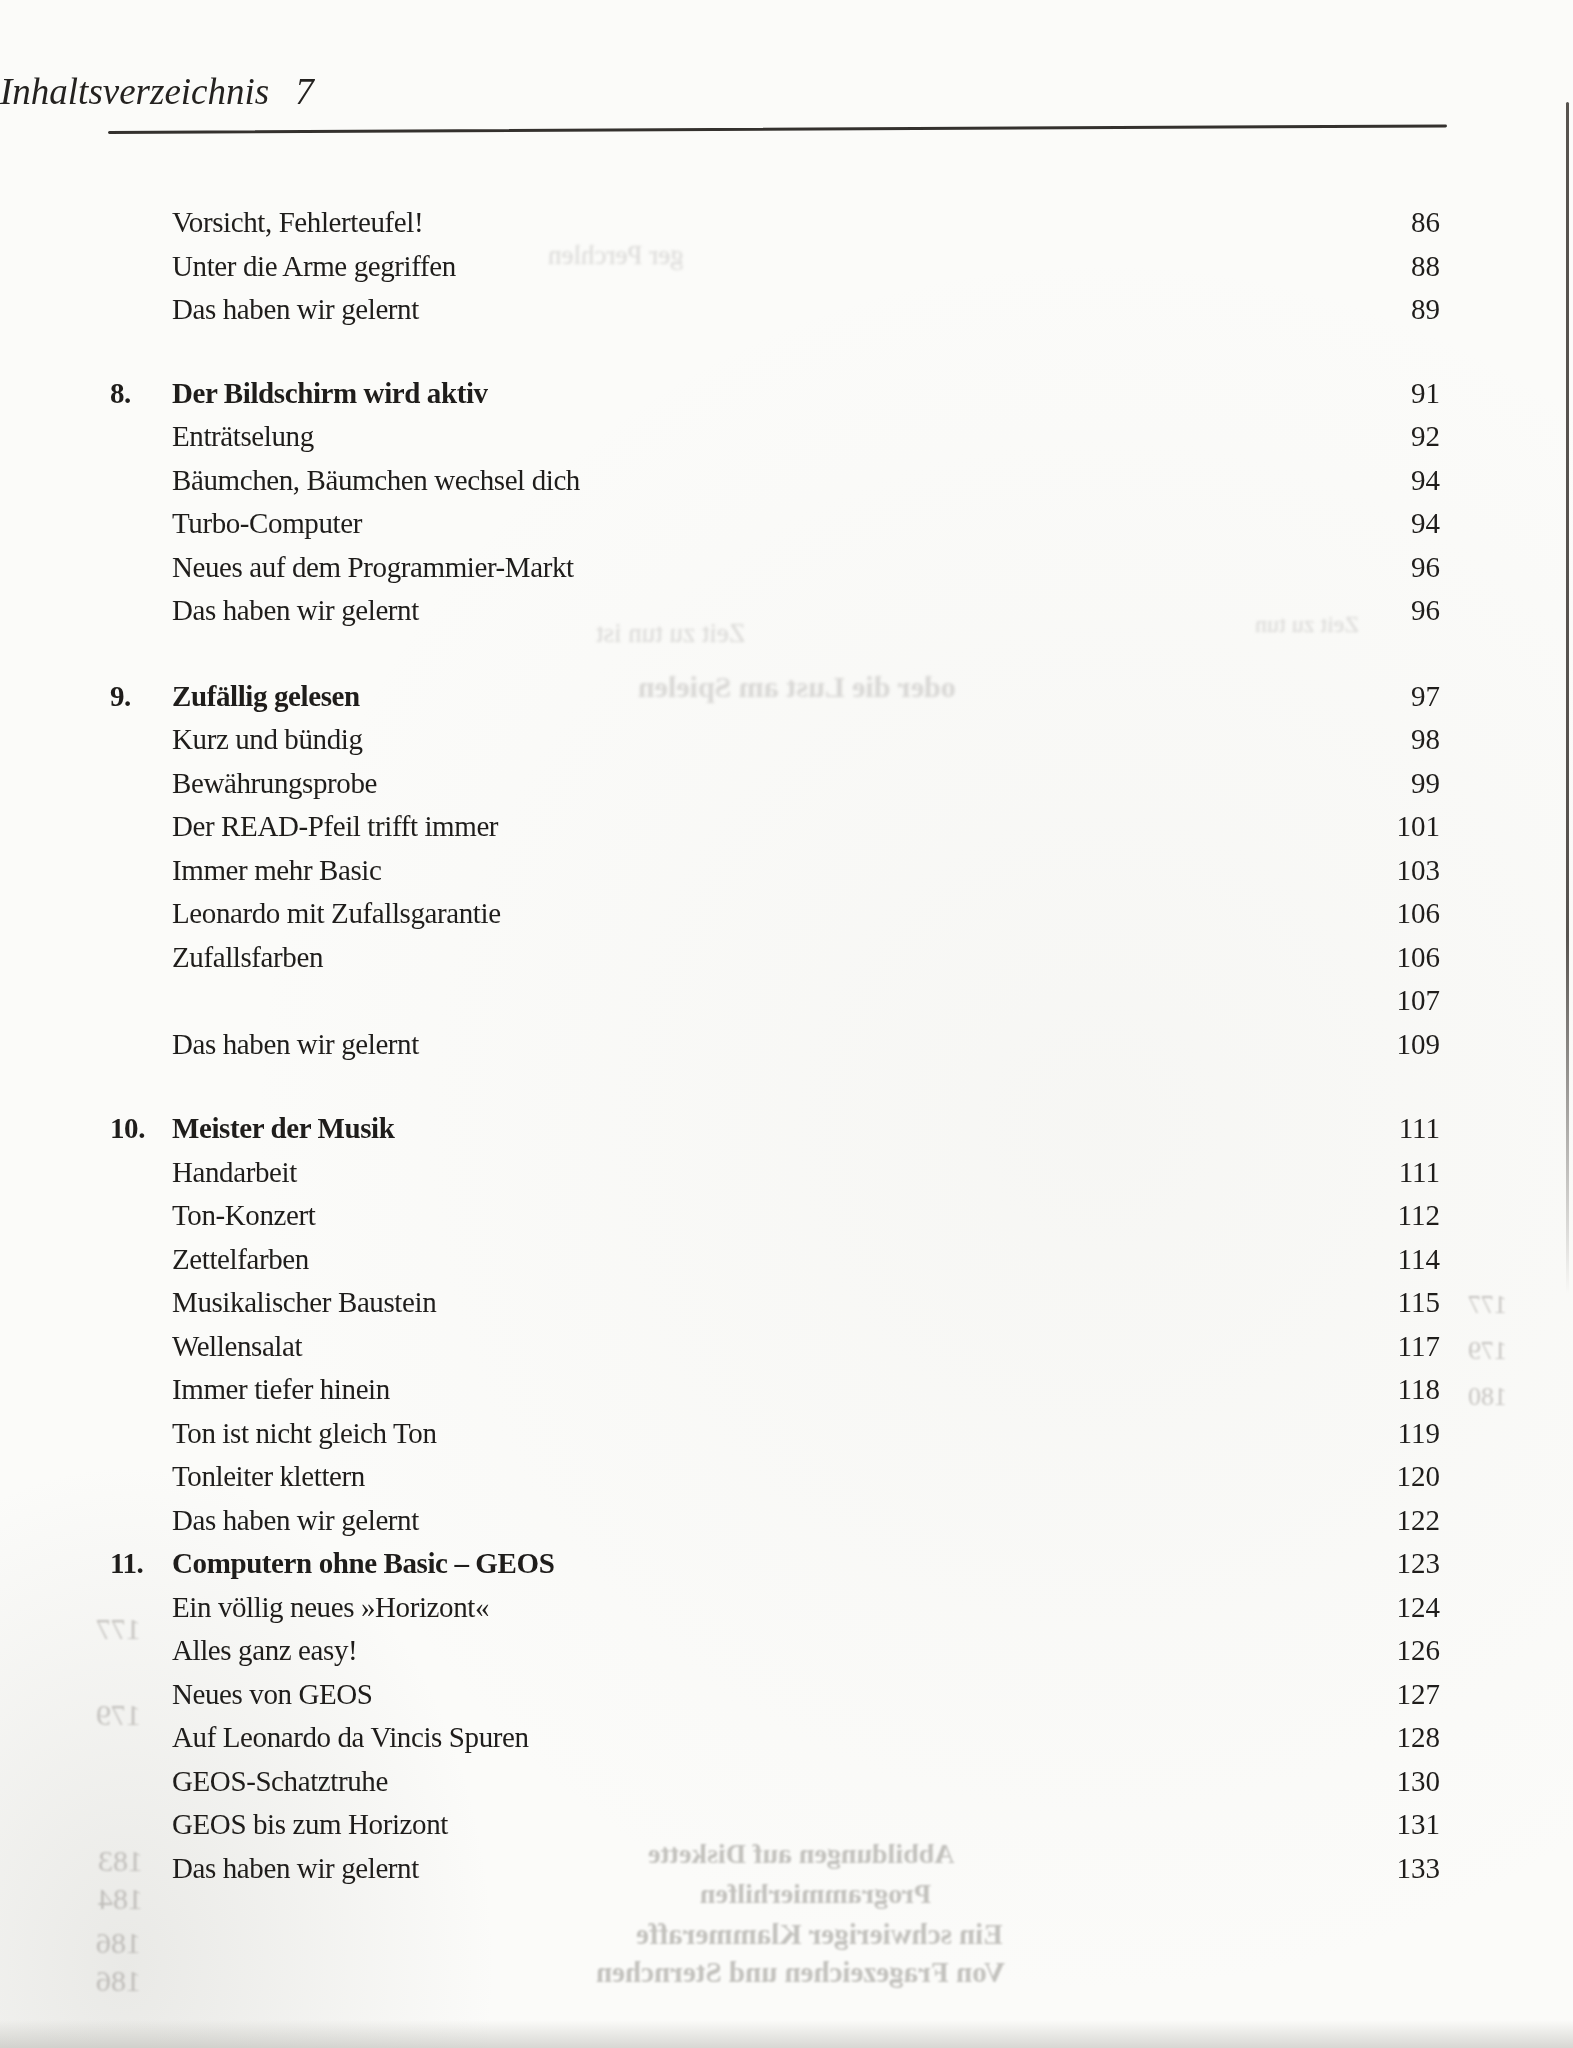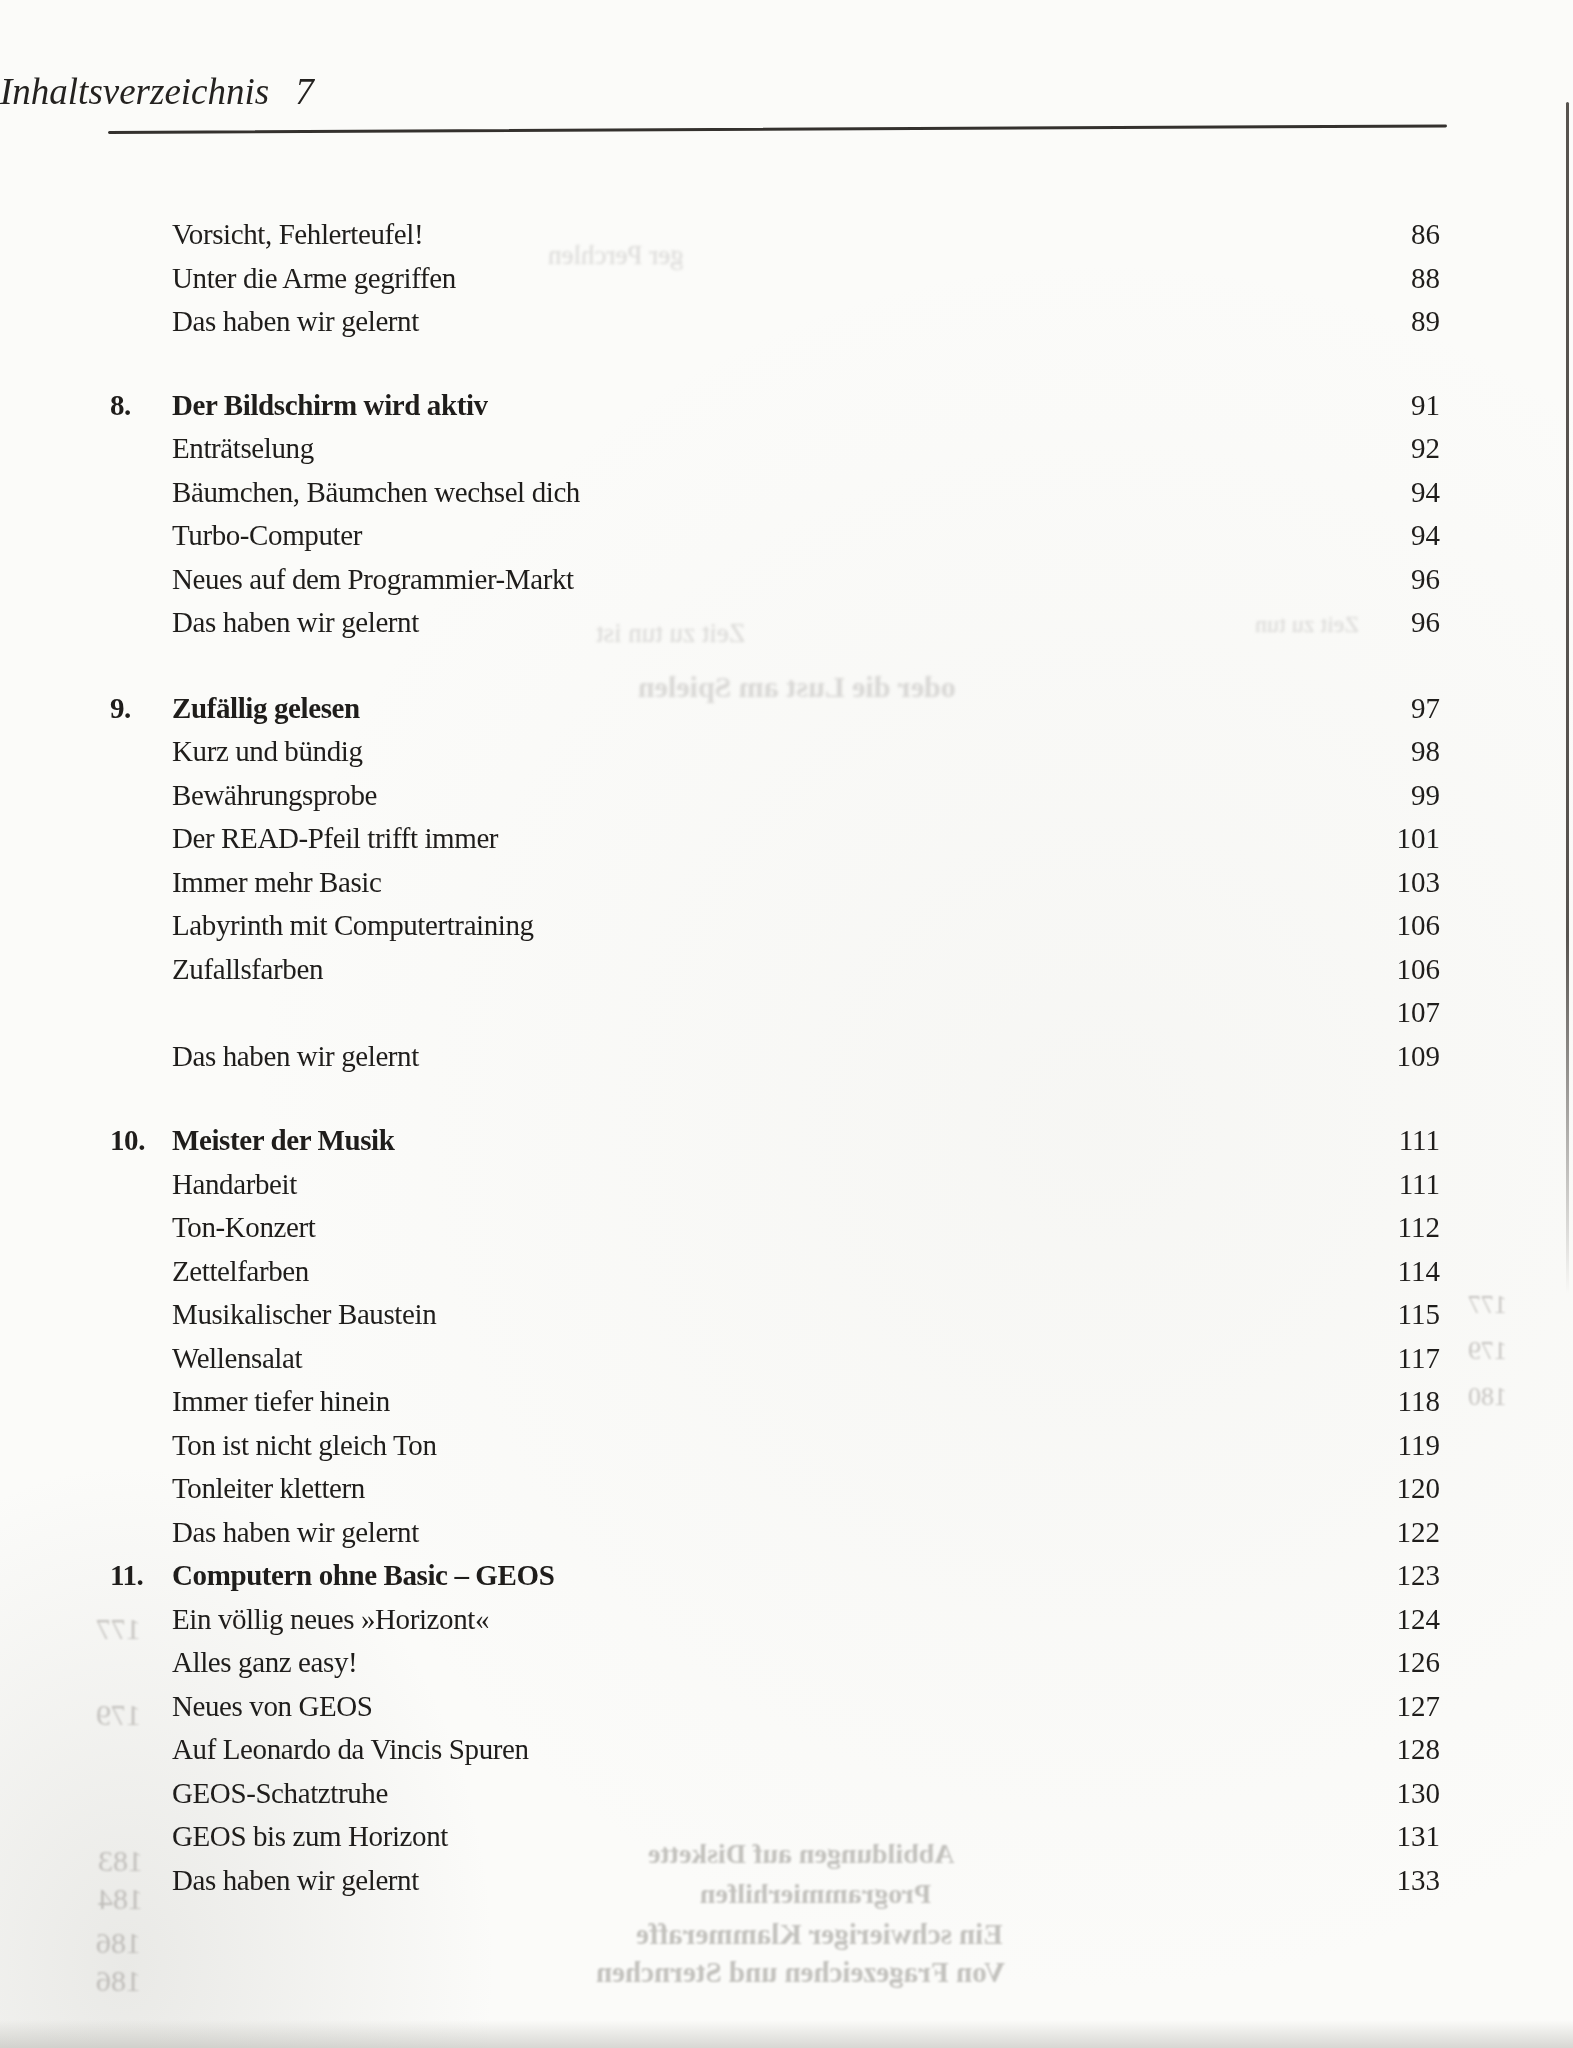--- a/index.html
+++ b/index.html
@@ -22,21 +22,21 @@
   .rule{
     position:absolute;left:108px;top:131px;width:1339px;height:3px;
     background:#34312e;transform:rotate(-0.28deg);transform-origin:left center;
     border-radius:2px;
   }
   .edge-line{
     position:absolute;left:1566px;top:102px;width:3px;height:1192px;
     background:linear-gradient(to bottom,#57534f 0%,#57534f 70%,rgba(87,83,79,0) 100%);
     border-radius:2px;
   }
-  .toc{position:absolute;left:0;top:213px;width:1440px;}
+  .toc{position:absolute;left:0;top:201px;width:1440px;}
   .toc-group{position:relative;}
   .toc-row{
     position:relative;height:43.5px;line-height:43.5px;
     padding-left:172px;font-size:29px;letter-spacing:-0.4px;white-space:nowrap;
   }
   .toc-row .chapnum{position:absolute;left:110px;font-weight:bold;}
   .toc-row.bold .title{font-weight:bold;}
   .toc-row .pagenum{position:absolute;right:0;font-size:29px;letter-spacing:0;}
   .ghost{
     position:absolute;transform:scaleX(-1);white-space:nowrap;
@@ -89,21 +89,21 @@
       <div class="toc-row"><span class="title">Turbo-Computer</span><span class="pagenum">94</span></div>
       <div class="toc-row"><span class="title">Neues auf dem Programmier-Markt</span><span class="pagenum">96</span></div>
       <div class="toc-row"><span class="title">Das haben wir gelernt</span><span class="pagenum">96</span></div>
     </div>
     <div class="toc-group" style="margin-top: 42px;">
       <div class="toc-row bold"><span class="chapnum">9.</span><span class="title">Zufällig gelesen</span><span class="pagenum">97</span></div>
       <div class="toc-row"><span class="title">Kurz und bündig</span><span class="pagenum">98</span></div>
       <div class="toc-row"><span class="title">Bewährungsprobe</span><span class="pagenum">99</span></div>
       <div class="toc-row"><span class="title">Der READ-Pfeil trifft immer</span><span class="pagenum">101</span></div>
       <div class="toc-row"><span class="title">Immer mehr Basic</span><span class="pagenum">103</span></div>
-      <div class="toc-row"><span class="title">Labyrinth mit Computertraining</span><span class="pagenum">106</span></div>
+      <div class="toc-row"><span class="title">Leonardo mit Zufallsgarantie</span><span class="pagenum">106</span></div>
       <div class="toc-row"><span class="title">Zufallsfarben</span><span class="pagenum">106</span></div>
       <div class="toc-row"><span class="pagenum">107</span></div>
       <div class="toc-row"><span class="title">Das haben wir gelernt</span><span class="pagenum">109</span></div>
     </div>
     <div class="toc-group" style="margin-top: 41px;">
       <div class="toc-row bold"><span class="chapnum">10.</span><span class="title">Meister der Musik</span><span class="pagenum">111</span></div>
       <div class="toc-row"><span class="title">Handarbeit</span><span class="pagenum">111</span></div>
       <div class="toc-row"><span class="title">Ton-Konzert</span><span class="pagenum">112</span></div>
       <div class="toc-row"><span class="title">Zettelfarben</span><span class="pagenum">114</span></div>
       <div class="toc-row"><span class="title">Musikalischer Baustein</span><span class="pagenum">115</span></div>

